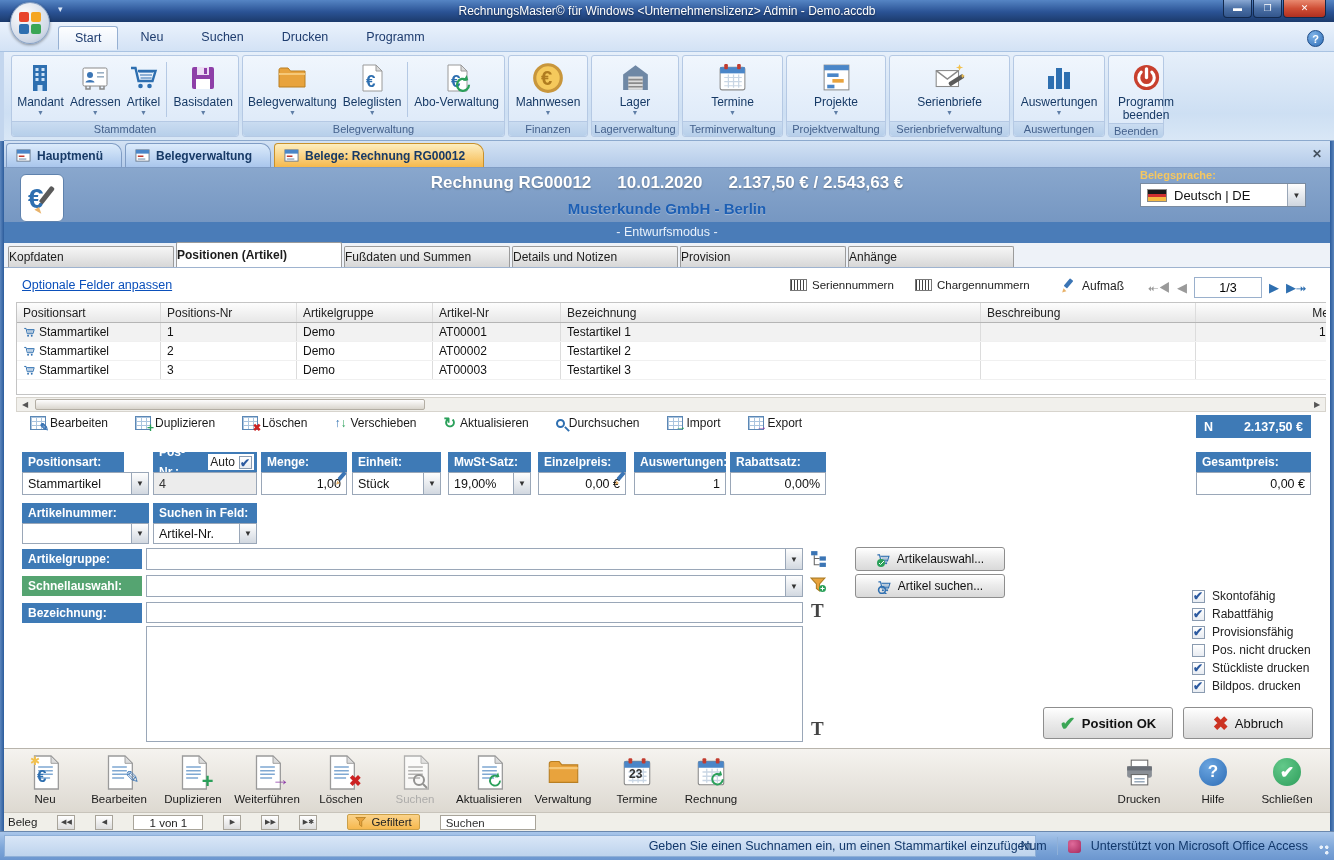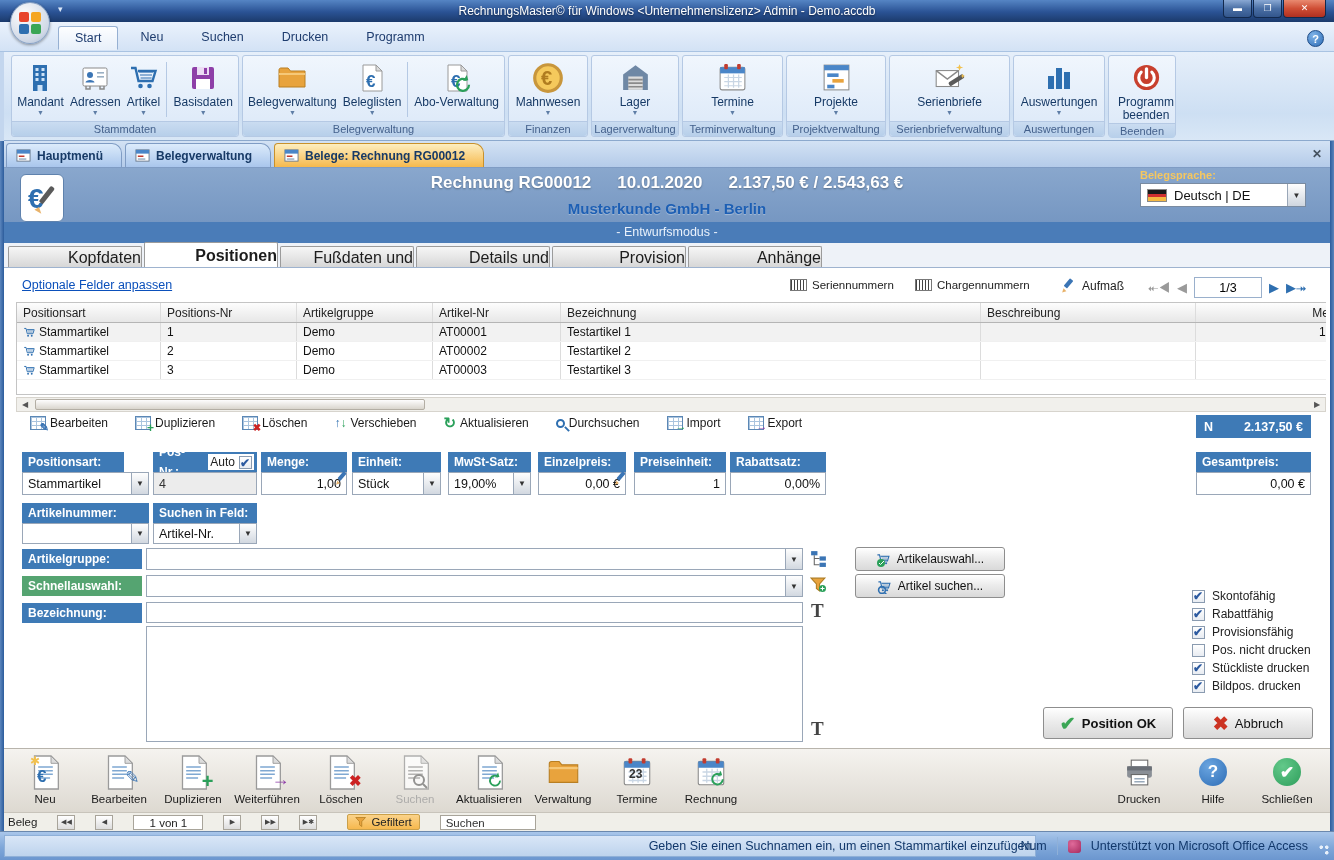--- a/index.html
+++ b/index.html
@@ -65,22 +65,22 @@
   .langdd{margin-left:auto;width:18px;height:22px;border-left:1px solid #9aa7b8;background:linear-gradient(#fefefe,#cfd6df);
           display:flex;align-items:center;justify-content:center;font-size:8px;color:#333;}
   .modebar{left:0;top:222px;width:1334px;height:21px;background:#4a7cb8;color:#e9f1fb;text-align:center;font-size:12.5px;line-height:21px;}
 
   
   .sideL,.sideR{top:141px;height:690px;width:4px;background:linear-gradient(90deg,#5c86bd,#2c5c9c);z-index:9;}
   .sideL{left:0;} .sideR{right:0;background:linear-gradient(90deg,#2c5c9c,#5c86bd);}
 
   
   .tabstrip{left:4px;top:243px;width:1326px;height:25px;background:#eef2f8;border-bottom:1px solid #9eb3cf;padding-left:4px;display:flex;align-items:flex-end;}
-  .ptab{width:134px;height:21px;line-height:21px;text-align:right;background:linear-gradient(#f6f6f6,#d7d7d7);
-        border:1px solid #9b9b9b;border-bottom:none;margin-right:2px;font-size:16px;color:#1c1c1c;border-radius:2px 2px 0 0;}
+  .ptab{width:166px;height:21px;line-height:21px;text-align:left;background:linear-gradient(#f6f6f6,#d7d7d7);
+        border:1px solid #9b9b9b;border-bottom:none;margin-right:2px;font-size:12px;color:#1c1c1c;border-radius:2px 2px 0 0;}
   .ptab.active{height:25px;line-height:25px;background:#fff;font-weight:bold;}
 
   .content{left:4px;top:268px;width:1326px;height:480px;background:#fff;}
 
   .optlink{left:22px;top:278px;font-size:12.5px;color:#0b50bb;text-decoration:underline;}
   .toprightctl{display:flex;align-items:center;gap:5px;font-size:11.5px;color:#222;}
   .barcode{width:17px;height:12px;border:1px solid #777;background:repeating-linear-gradient(90deg,#444 0 1px,#fff 1px 3px);}
   .pagebox{width:68px;height:21px;border:1px solid #9ab0cc;background:#fff;text-align:center;font-size:12.5px;line-height:21px;}
   .navtri{font-size:13px;line-height:14px;}
 
@@ -459,21 +459,21 @@
               <svg width="32" height="32">
                 <use href="#sym-bars"></use>
               </svg>
             </span>
             <span class="rlbl">Auswertungen</span>
             <span class="rarr">▼</span>
           </div>
         </div>
       <div class="rcap">Auswertungen</div>
     </div>
-    <div class="rgrp" style="width:68px">
+    <div class="rgrp" style="width:56px">
       <div class="rbtns">
           <div class="rbtn">
             <span class="ric">
               <svg width="31" height="31">
                 <use href="#sym-power"></use>
               </svg>
             </span>
             <span class="rlbl" style="white-space:normal;width:64px">Programm beenden</span>
           </div>
         </div>
@@ -675,21 +675,21 @@
     <span>Pos-Nr.:</span>
     <span class="autocb" style="margin-left:auto;background:#fff;color:#222;font-weight:normal;padding:0 2px;height:16px;line-height:16px">
         <span>Auto</span>
         <span class="cb on"></span>
       </span>
   </div>
   <div class="fh" style="left:261px;top:452px;width:86px">Menge:</div>
   <div class="fh" style="left:352px;top:452px;width:89px">Einheit:</div>
   <div class="fh" style="left:448px;top:452px;width:83px">MwSt-Satz:</div>
   <div class="fh" style="left:538px;top:452px;width:88px">Einzelpreis:</div>
-  <div class="fh" style="left:634px;top:452px;width:92px">Preiseinheit:</div>
+  <div class="fh" style="left:634px;top:452px;width:92px">Auswertungen:</div>
   <div class="fh" style="left:730px;top:452px;width:96px">Rabattsatz:</div>
   <div class="fh" style="left:1196px;top:452px;width:115px">Gesamtpreis:</div>
 
   <div class="inp" style="left:22px;top:472px;width:127px">
       <span>Stammartikel</span>
       <span class="dd">▼</span>
     </div>
   <div class="inp dis" style="left:153px;top:472px;width:104px">4</div>
   <div class="inp ra" style="left:261px;top:472px;width:86px">
       <span>1,00</span>

